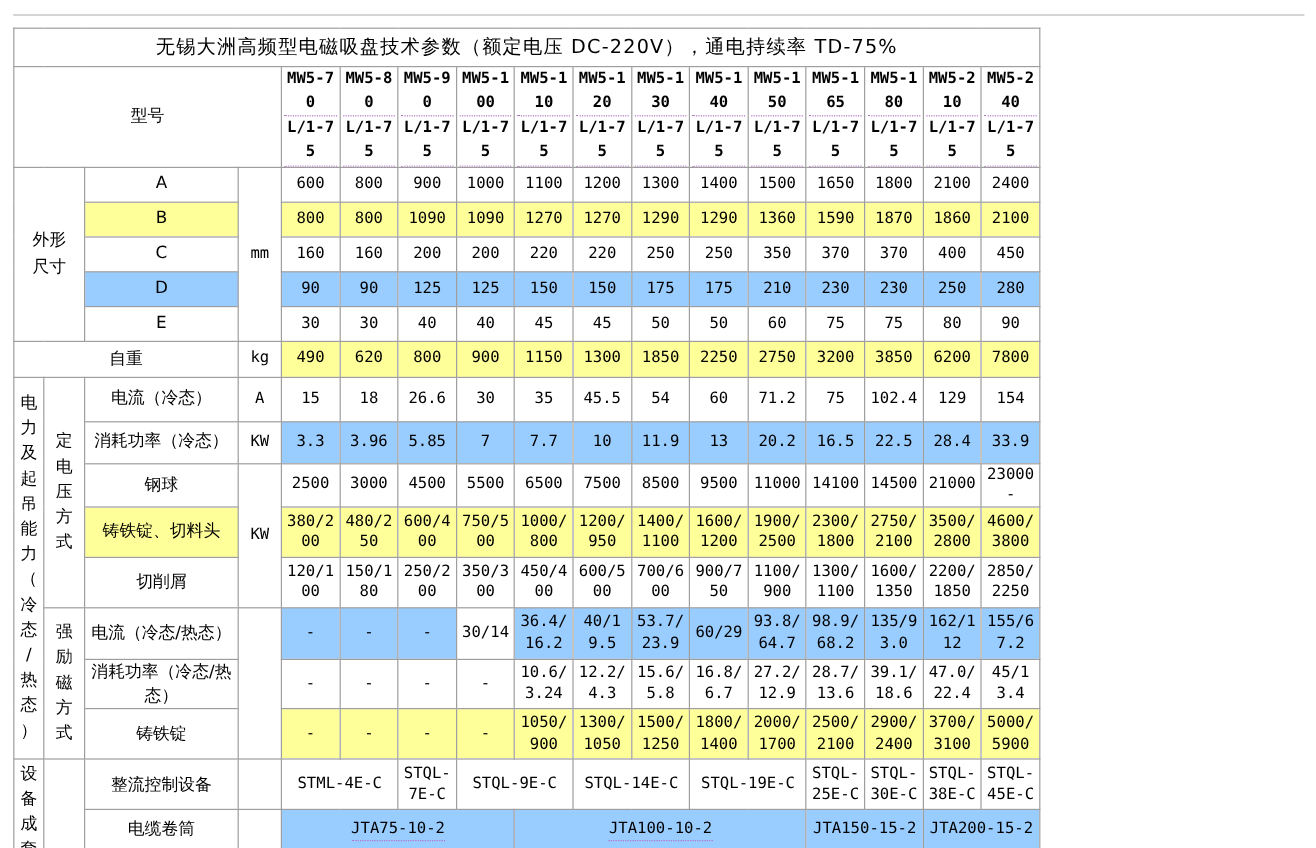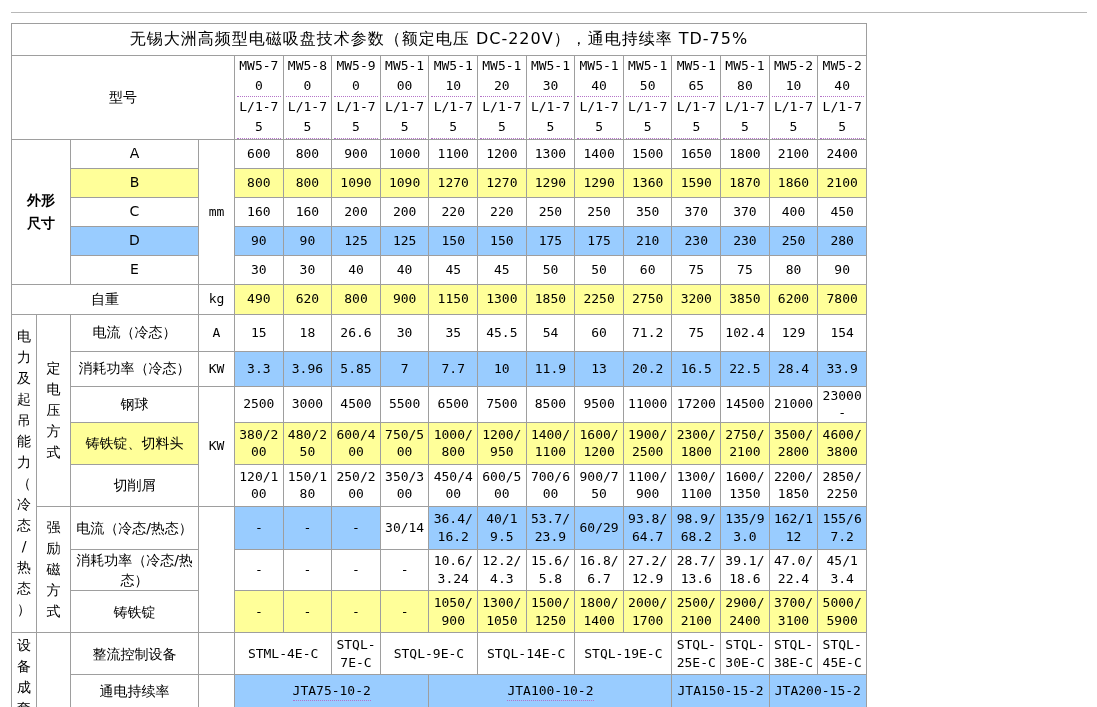--- a/index.html
+++ b/index.html
@@ -5,26 +5,26 @@
   html,body{margin:0;padding:0;background:#ffffff;}
   .page{position:relative;width:1097px;height:707px;background:#fff;color:#000;
         font-family:"DejaVu Sans","Liberation Sans",sans-serif;overflow:hidden;}
   .top-rule{position:absolute;top:12px;left:11px;width:1076px;border-top:1px solid #b8b8b8;}
   table.spec{position:absolute;top:23px;left:11px;width:856px;border-collapse:collapse;table-layout:fixed;}
   td{border:1px solid #9e9e9e;text-align:center;vertical-align:middle;padding:0 2px;overflow:hidden;}
   .title-cell{font-size:16px;letter-spacing:1px;}
   .lbl{font-size:14px;line-height:1.45;}
   .num,.unit,.mcell,.ecell{font-family:"DejaVu Sans Mono","Liberation Mono",monospace;
         font-size:13px;word-break:break-all;line-height:1.35;}
-  .mcell{line-height:1.55;}
+  .mcell{line-height:1.55;font-weight:bold;}
   .vcell{font-size:14px;line-height:21px;white-space:pre-line;padding:2px 0;}
   .y{background:#FFFF99;}
   .b{background:#99CCFF;}
   .sq{display:inline-block;border-bottom:1px dotted #b473c8;}
-  .w2{display:inline-block;width:2.1em;word-break:break-all;line-height:1.6;font-size:14px;font-weight:bold;}
+  .w2{display:inline-block;width:2.1em;word-break:break-all;line-height:1.6;font-size:14px;}
 </style>
 </head>
 <body>
 
 <div class="page">
 <div class="top-rule"></div>
 <table class="spec">
 <colgroup>
 <col style="width:25px">
         <col style="width:34px">
@@ -221,21 +221,21 @@
 <td rowspan="3" class="unit">KW</td>
 <td class="num">2500</td>
 <td class="num">3000</td>
 <td class="num">4500</td>
 <td class="num">5500</td>
 <td class="num">6500</td>
 <td class="num">7500</td>
 <td class="num">8500</td>
 <td class="num">9500</td>
 <td class="num">11000</td>
-<td class="num">17200</td>
+<td class="num">14100</td>
 <td class="num">14500</td>
 <td class="num">21000</td>
 <td class="num">23000-</td>
 </tr>
 <tr style="height:42px">
 <td class="lbl y">铸铁锭、切料头</td>
 <td class="num y">380/200</td>
 <td class="num y">480/250</td>
 <td class="num y">600/400</td>
 <td class="num y">750/500</td>
@@ -332,21 +332,21 @@
 <td class="ecell">STQL-7E-C</td>
 <td colspan="2" class="ecell">STQL-9E-C</td>
 <td colspan="2" class="ecell">STQL-14E-C</td>
 <td colspan="2" class="ecell">STQL-19E-C</td>
 <td class="ecell">STQL-25E-C</td>
 <td class="ecell">STQL-30E-C</td>
 <td class="ecell">STQL-38E-C</td>
 <td class="ecell">STQL-45E-C</td>
 </tr>
 <tr style="height:33px">
-<td class="lbl">通电持续率</td>
+<td class="lbl">电缆卷筒</td>
 <td class="unit"></td>
 <td colspan="4" class="ecell b"><span class="sq">JTA75-10-2</span></td>
 <td colspan="5" class="ecell b"><span class="sq">JTA100-10-2</span></td>
 <td colspan="2" class="ecell b">JTA150-15-2</td>
 <td colspan="2" class="ecell b">JTA200-15-2</td>
 </tr>
 <tr style="height:35px">
 <td class="lbl">电缆连接器</td>
 <td class="unit"></td>
 <td></td>

